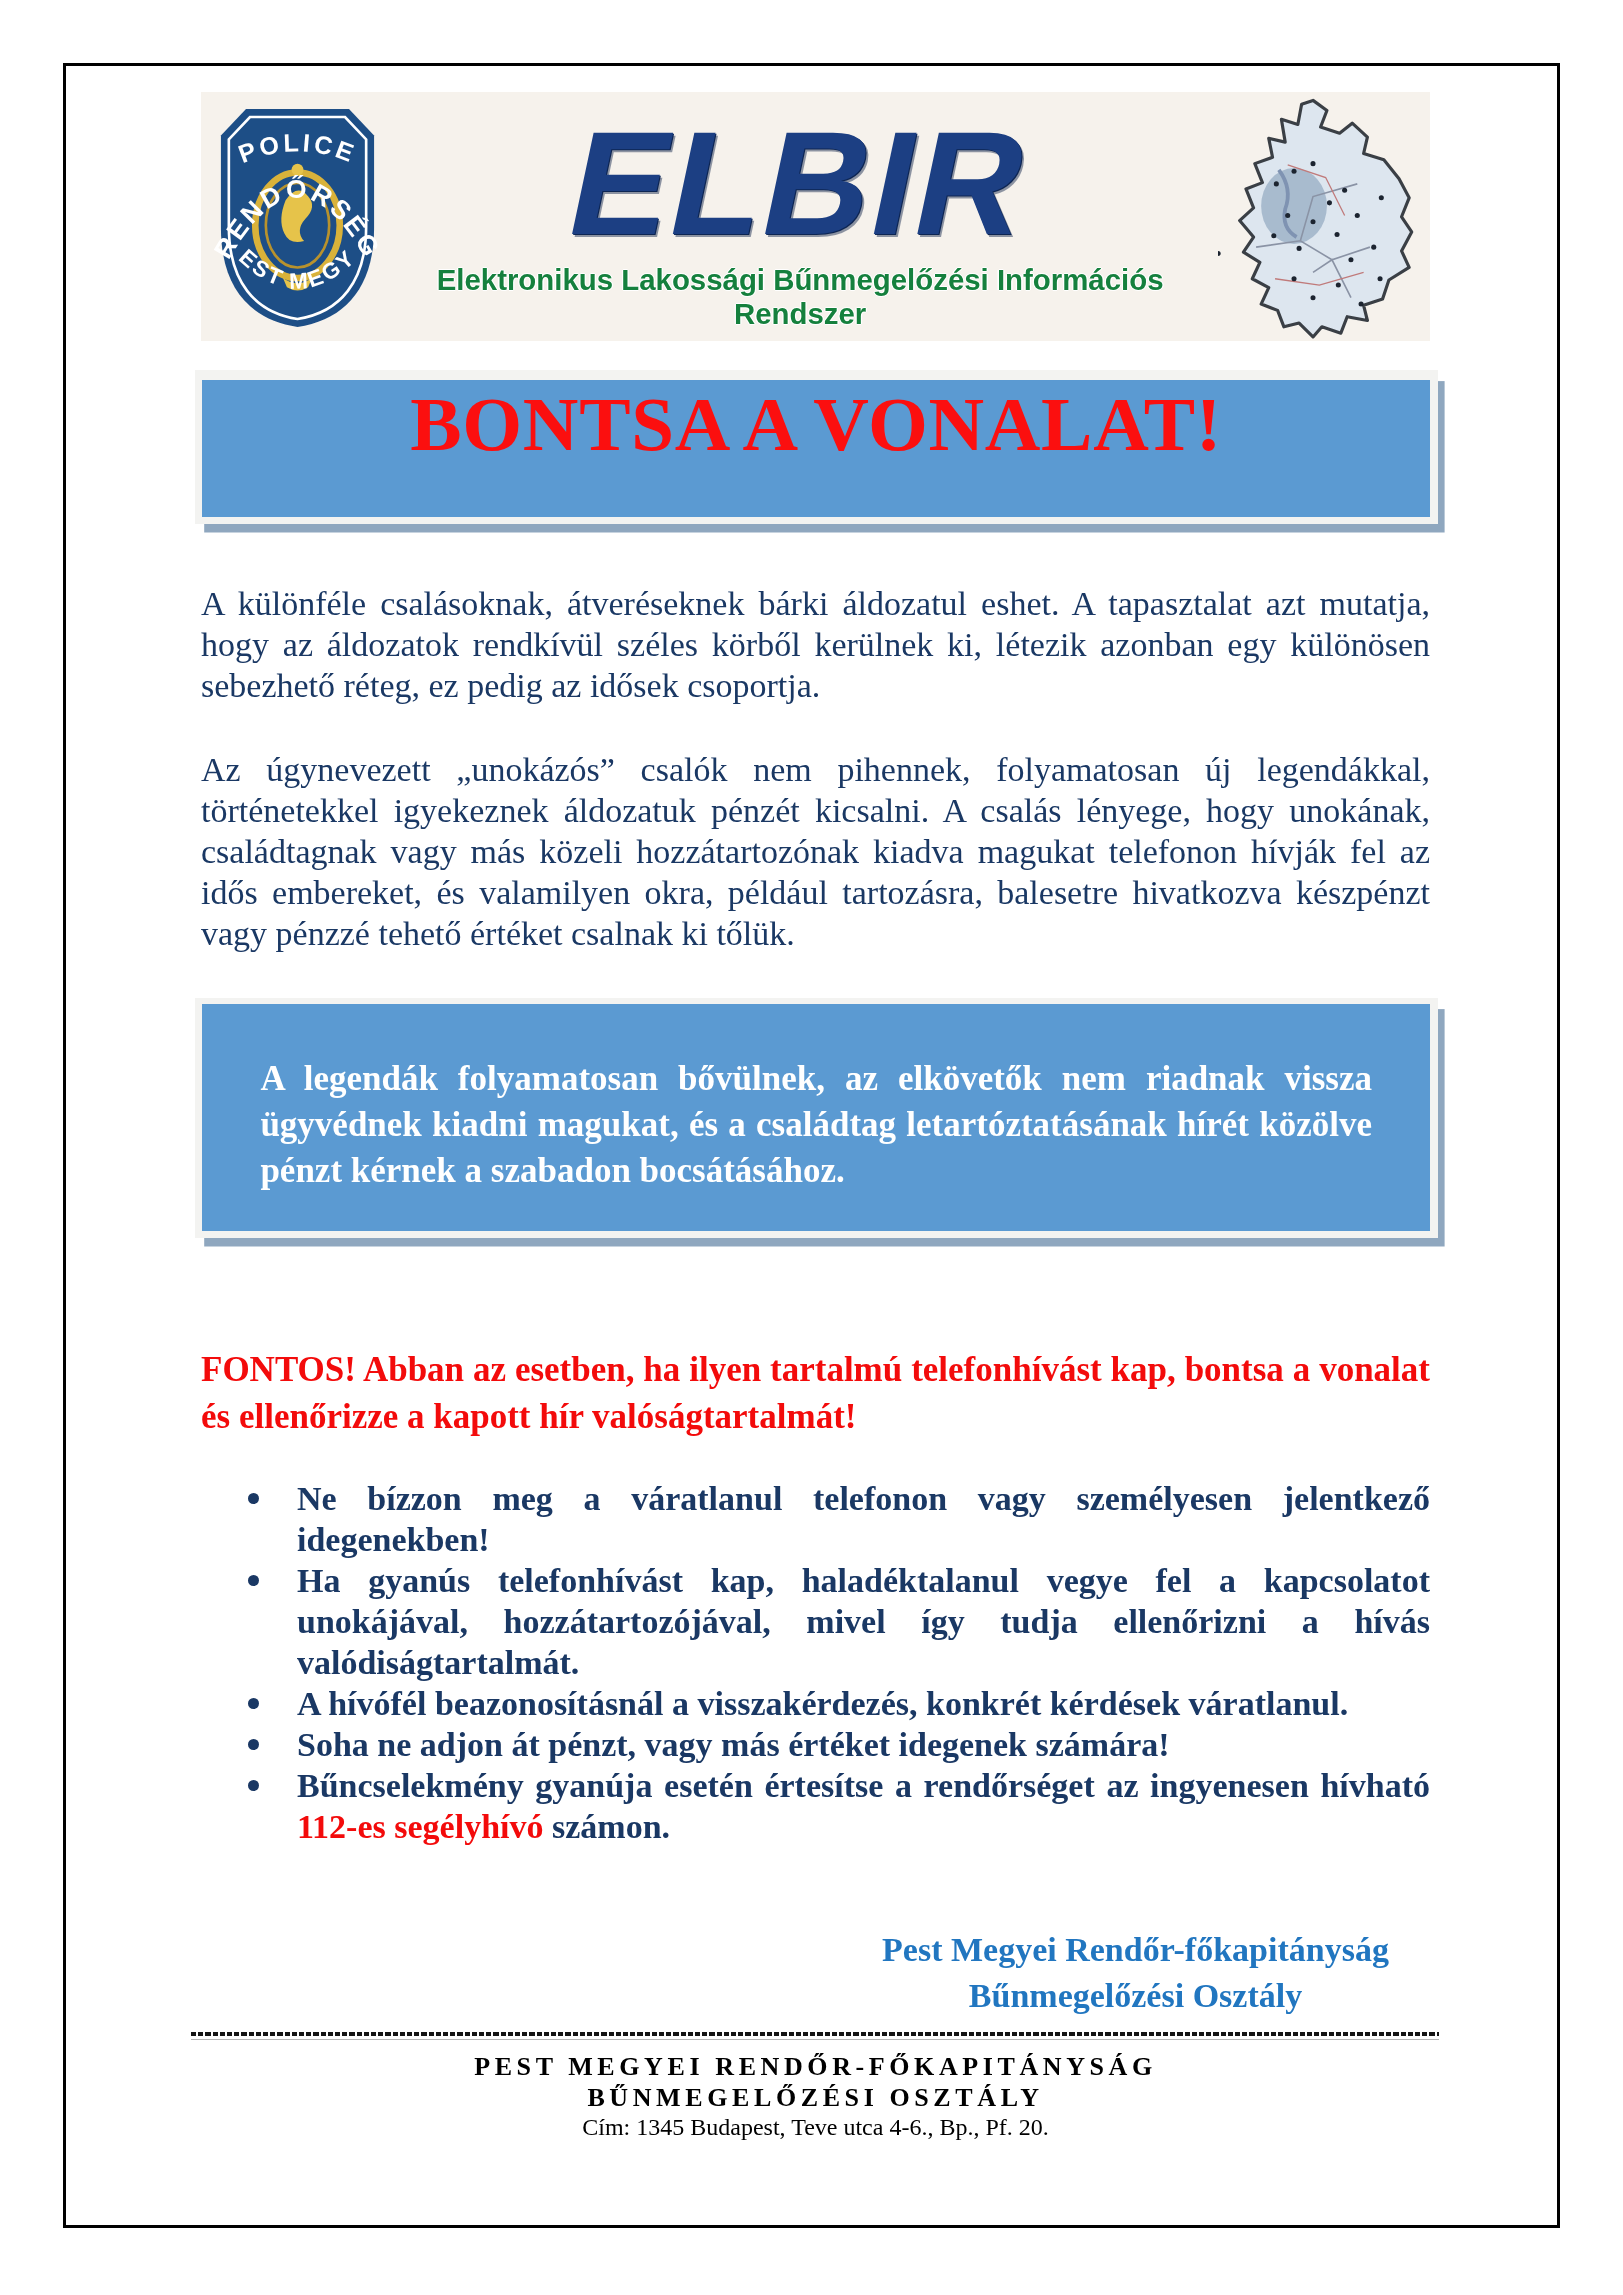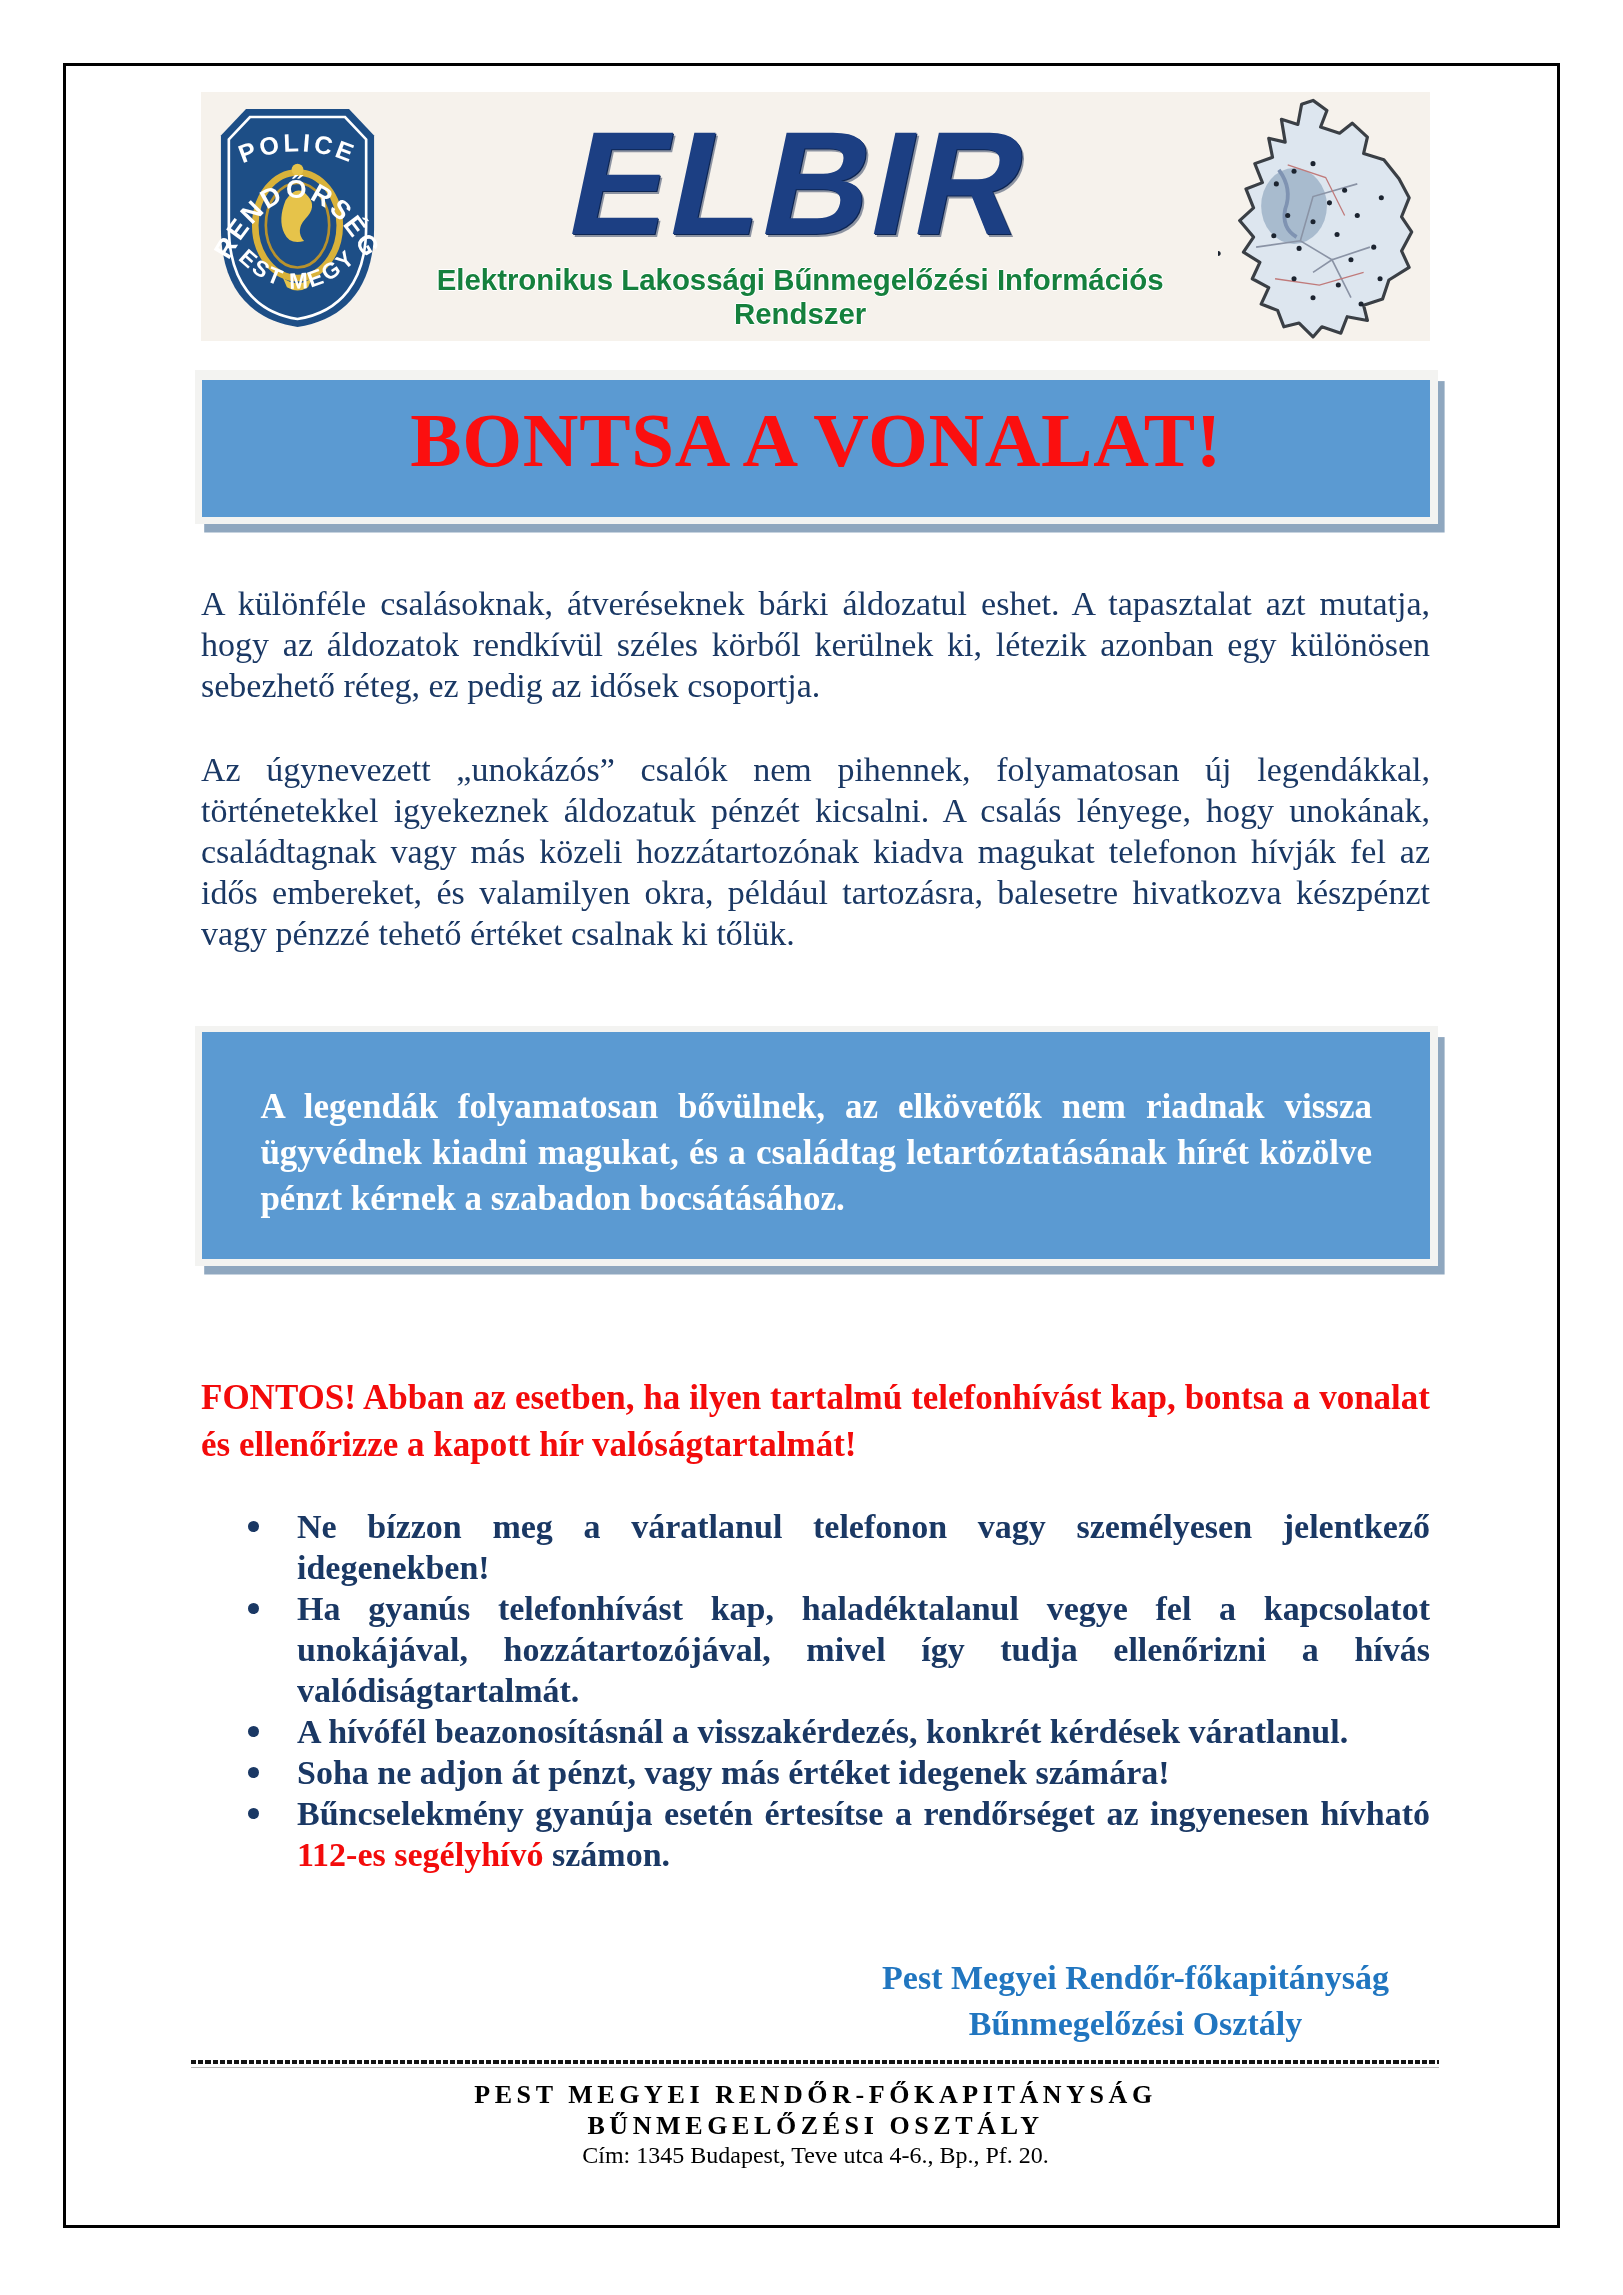--- a/index.html
+++ b/index.html
@@ -24,31 +24,31 @@
                font-family:"Liberation Sans","DejaVu Sans",sans-serif;
                font-weight:bold; font-size:29.4px; color:#15803d;
                text-shadow:-1.3px 0 0 #fff, 1.3px 0 0 #fff, 0 -1.3px 0 #fff, 0 1.3px 0 #fff; }
   .map-wrap { flex:0 0 auto; margin-right:2.6px; }
 
   
   .banner-outer { margin:29.4px -7.9px 0 -6.5px; background:#f3f3f1;
                   padding:9.8px 7.9px 6.5px 7.9px;
                   box-shadow:7.9px 9.8px 0 -1.3px #8fa7bf; }
   .banner-blue { background:#5b9ad2; height:137px; display:flex;
-                 align-items:center; justify-content:center; padding-bottom:17px; }
+                 justify-content:center; padding-bottom:17px; }
   .banner-title { color:#fb0f0f; font-weight:bold; font-size:77px; letter-spacing:0.7px; }
 
   
   .para { color:#1a3864; font-weight:normal; font-size:34px; line-height:41px;
           text-align:justify; }
   .para-1 { margin-top:59px; }
   .para-2 { margin-top:43px; }
 
   
-  .bluebox-outer { margin:72px -7.9px 0 -6.5px; background:#f3f3f1;
+  .bluebox-outer { margin:44px -7.9px 0 -6.5px; background:#f3f3f1;
                    padding:6.5px 7.9px;
                    box-shadow:7.9px 9.8px 0 -1.3px #8fa7bf; }
   .bluebox-inner { background:#5b9ad2; padding:52px 58px 37px 58px; }
   .bluebox-text { color:#ffffff; font-weight:bold; font-size:35px; line-height:46px;
                   text-align:justify; }
 
   
   .important { margin-top:108px; color:#f30b0b; font-weight:bold;
                font-size:35px; line-height:47px; text-align:justify; }
 

